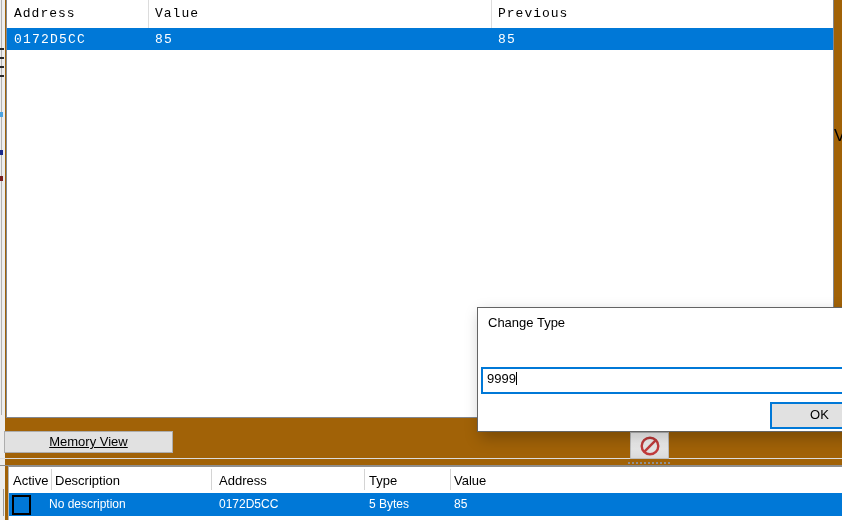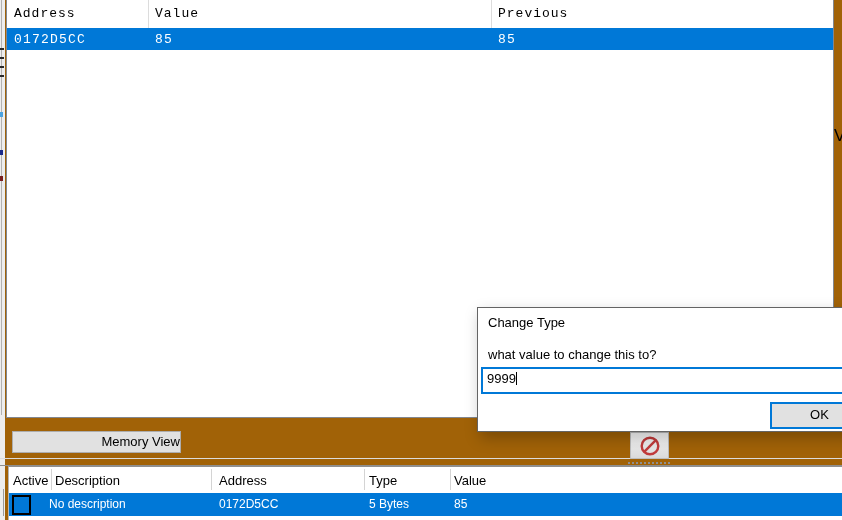--- a/index.html
+++ b/index.html
@@ -18,22 +18,22 @@
   .scan-list{left:6px;top:-1px;width:826px;height:417px;background:#fff;border:1px solid #828790;}
   .scan-header{position:absolute;left:0;top:0;right:0;height:28px;background:#fff;border-bottom:1px solid #ececec;}
   .sc-h{position:absolute;top:6px;font-family:"Liberation Mono","DejaVu Sans Mono",monospace;
         font-size:13px;letter-spacing:1px;color:#000;white-space:nowrap;}
   .col-div{position:absolute;top:0;width:1px;height:28px;background:#dcdcdc;}
   .scan-row{position:absolute;left:0;right:0;top:28px;height:22px;background:#0078d7;color:#fff;}
   .sc-c{position:absolute;top:4px;font-family:"Liberation Mono","DejaVu Sans Mono",monospace;
         font-size:13px;letter-spacing:1.2px;white-space:nowrap;}
 
   
-  .mem-btn{left:12px;top:431px;width:167px;height:20px;background:#e1e1e1;border:1px solid #adadad;
-           font-size:13px;color:#000;text-align:right;line-height:19px;cursor:default;}
+  .mem-btn{left:4px;top:431px;width:167px;height:20px;background:#e1e1e1;border:1px solid #adadad;
+           font-size:13px;color:#000;text-align:center;line-height:19px;cursor:default;text-decoration:underline;}
 
   
   .sep-a{left:0;top:458px;width:842px;height:1px;background:#dcdcdc;}
   .sep-b{left:0;top:465px;width:842px;height:1px;background:#8e8e8e;}
 
   
   .noentry-btn{left:630px;top:432px;width:37px;height:25px;background:linear-gradient(#fafafa,#dadada);
                border:1px solid #bdbdbd;display:flex;align-items:center;justify-content:center;}
   .grip{left:628px;top:462px;width:42px;height:0;border-top:2px dotted #8f8f8f;}
 
@@ -131,18 +131,17 @@
       <div class="at-c" style="left:210px">0172D5CC</div>
       <div class="at-c" style="left:360px">5 Bytes</div>
       <div class="at-c" style="left:445px">85</div>
     </div>
   </div>
 
   <div class="abs dialog">
     <div class="dlg-titlebar">
       <div class="dlg-title">Change Type</div>
     </div>
-    <div class="dlg-prompt">what value to change this to?</div>
     <div class="dlg-input"><span>9999</span><span class="caret"></span></div>
     <div class="dlg-ok">OK</div>
   </div>
 
 </div>
 
 </body></html>

